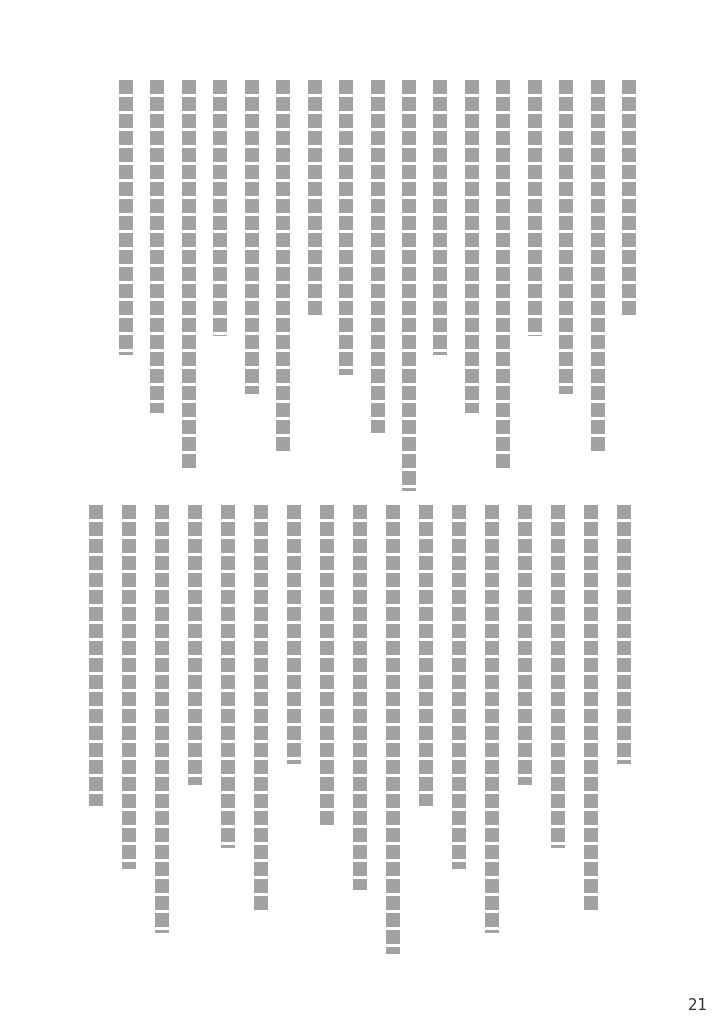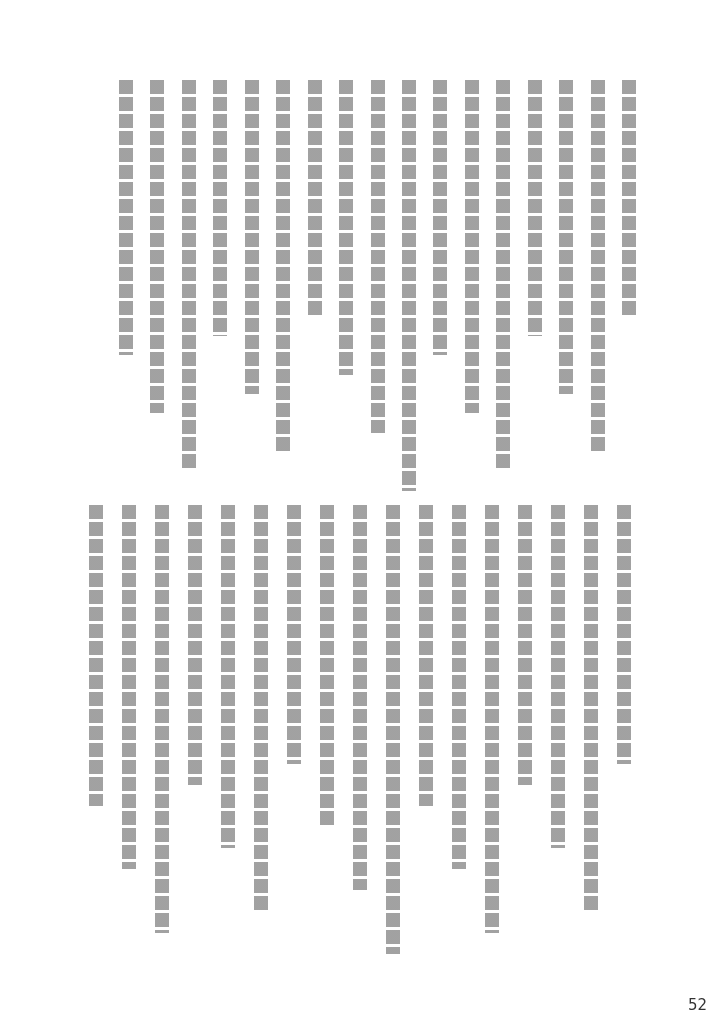--- a/index.html
+++ b/index.html
@@ -54,13 +54,13 @@
     <div class="col" style="left: 240.059px; height: 321.95px;"></div>
     <div class="col" style="left: 207.118px; height: 258.5px;"></div>
     <div class="col" style="left: 174.176px; height: 406.55px;"></div>
     <div class="col" style="left: 141.235px; height: 343.1px;"></div>
     <div class="col" style="left: 108.294px; height: 279.65px;"></div>
     <div class="col" style="left: 75.3529px; height: 427.7px;"></div>
     <div class="col" style="left: 42.4118px; height: 364.25px;"></div>
     <div class="col" style="left: 9.47059px; height: 300.8px;"></div>
   </div>
 
-<div class="page-number">52</div>
+<div class="page-number">21</div>
 
 </body></html>

